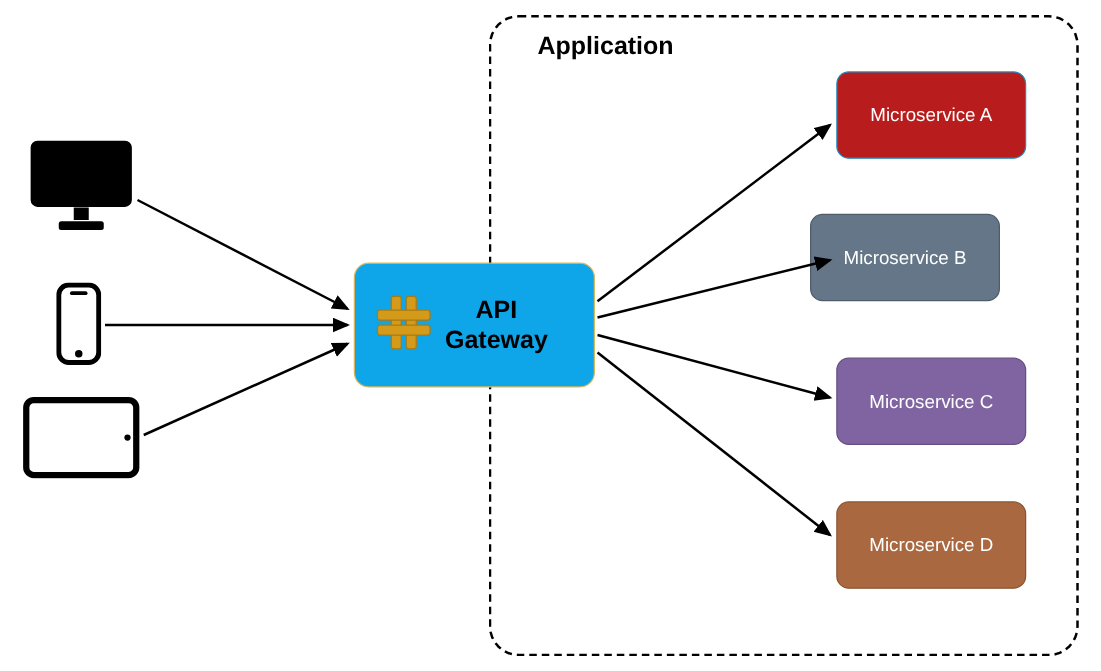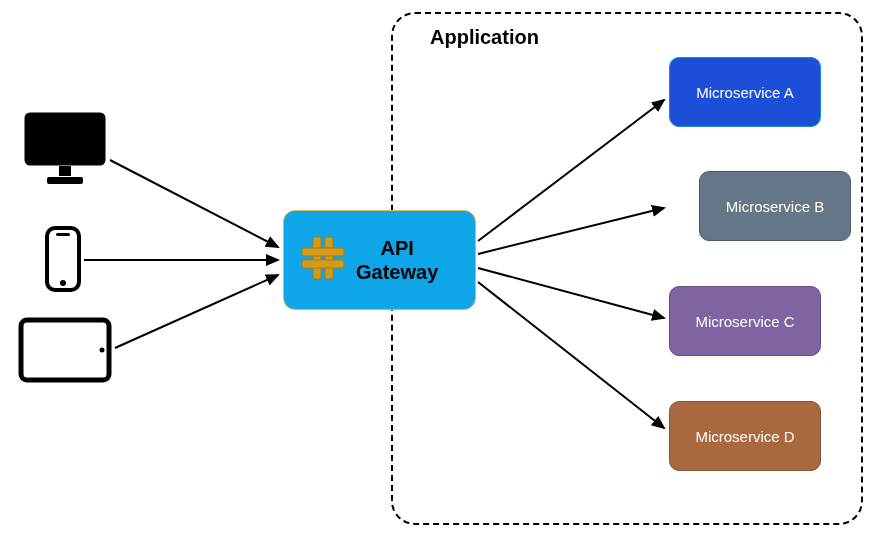--- a/index.html
+++ b/index.html
@@ -50,21 +50,21 @@
     width: 152px;
     height: 70px;
     border-radius: 10px;
     box-sizing: border-box;
     display: flex;
     align-items: center;
     justify-content: center;
     color: #ffffff;
     font-size: 15px;
   }
-  .svc-a { background: #1d4ed8; border: 1px solid #1c8dbe; }
+  .svc-a { background: #b91c1c; border: 1px solid #1c8dbe; }
   .svc-b { background: #647687; border: 1px solid #4f5d6b; }
   .svc-c { background: #8064a2; border: 1px solid #664e84; text-align: center; }
   .svc-d { background: #aa6840; border: 1px solid #8a5433; }
   svg.arrows {
     position: absolute;
     left: 0; top: 0;
     width: 881px;
     height: 537px;
     pointer-events: none;
   }
@@ -95,21 +95,21 @@
     </span>
     <div class="gateway-label">
       <span>API</span><br>
       <span>Gateway</span>
     </div>
   </div>
 
   <div class="svc svc-a" style="left:669px; top:57px;">
     <span>Microservice A</span>
   </div>
-  <div class="svc svc-b" style="left:699px; top:171px;">
+  <div class="svc svc-b" style="left:648px; top:171px;">
     <span>Microservice B</span>
   </div>
   <div class="svc svc-c" style="left:669px; top:286px;">
     <span>Microservice C</span>
   </div>
   <div class="svc svc-d" style="left:669px; top:401px;">
     <span>Microservice D</span>
   </div>
 
   <span class="device" style="left:23px; top:111px;">

